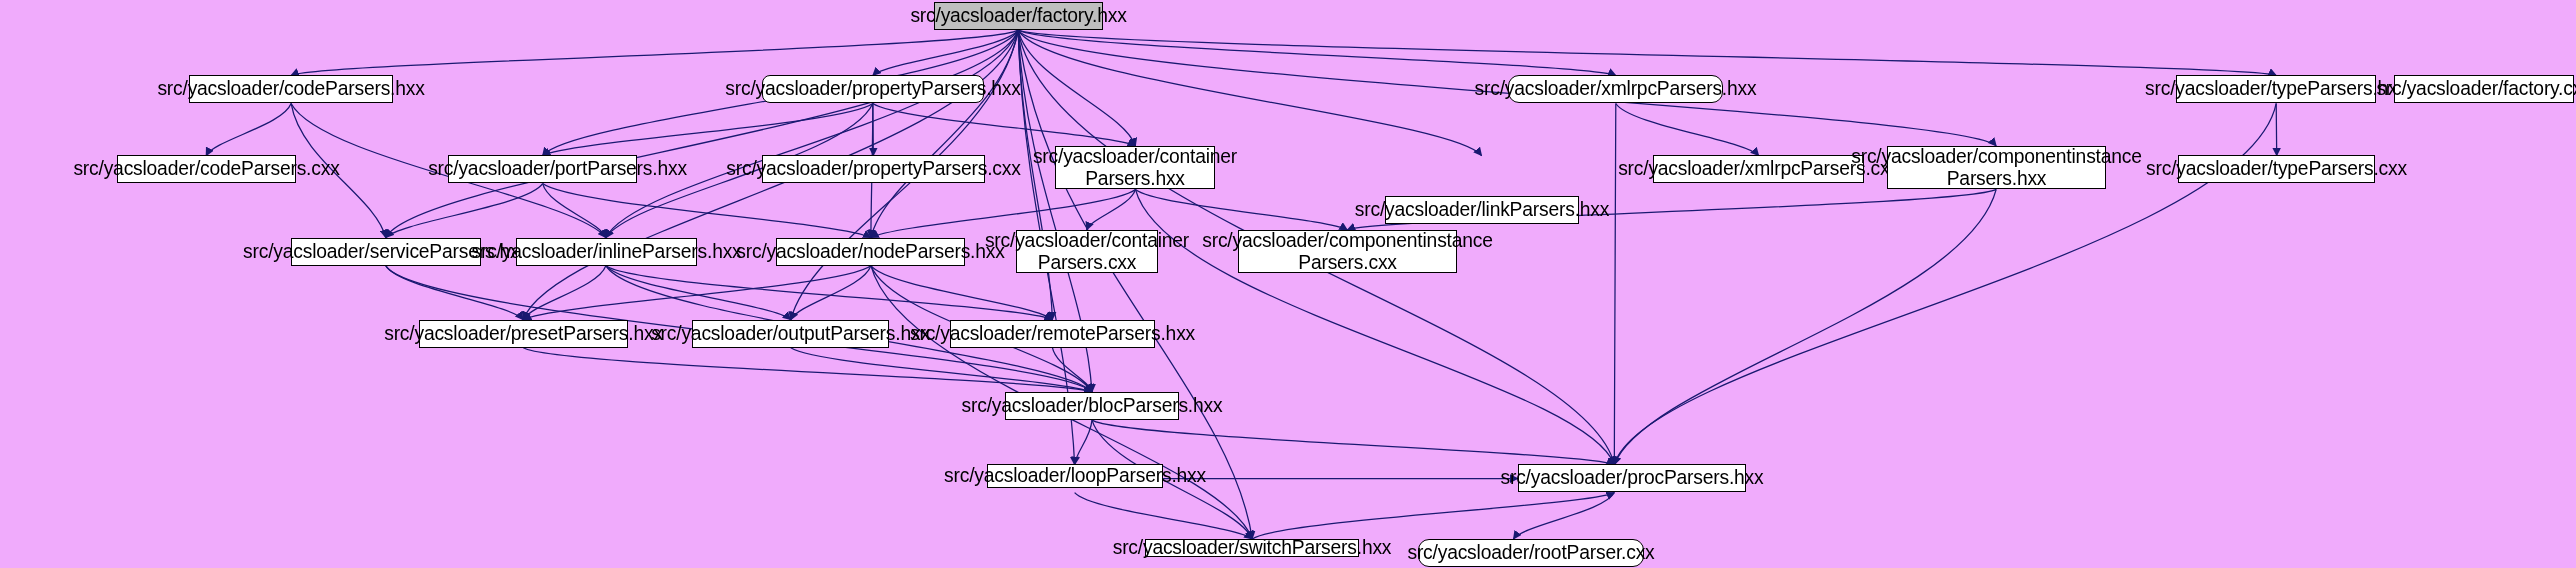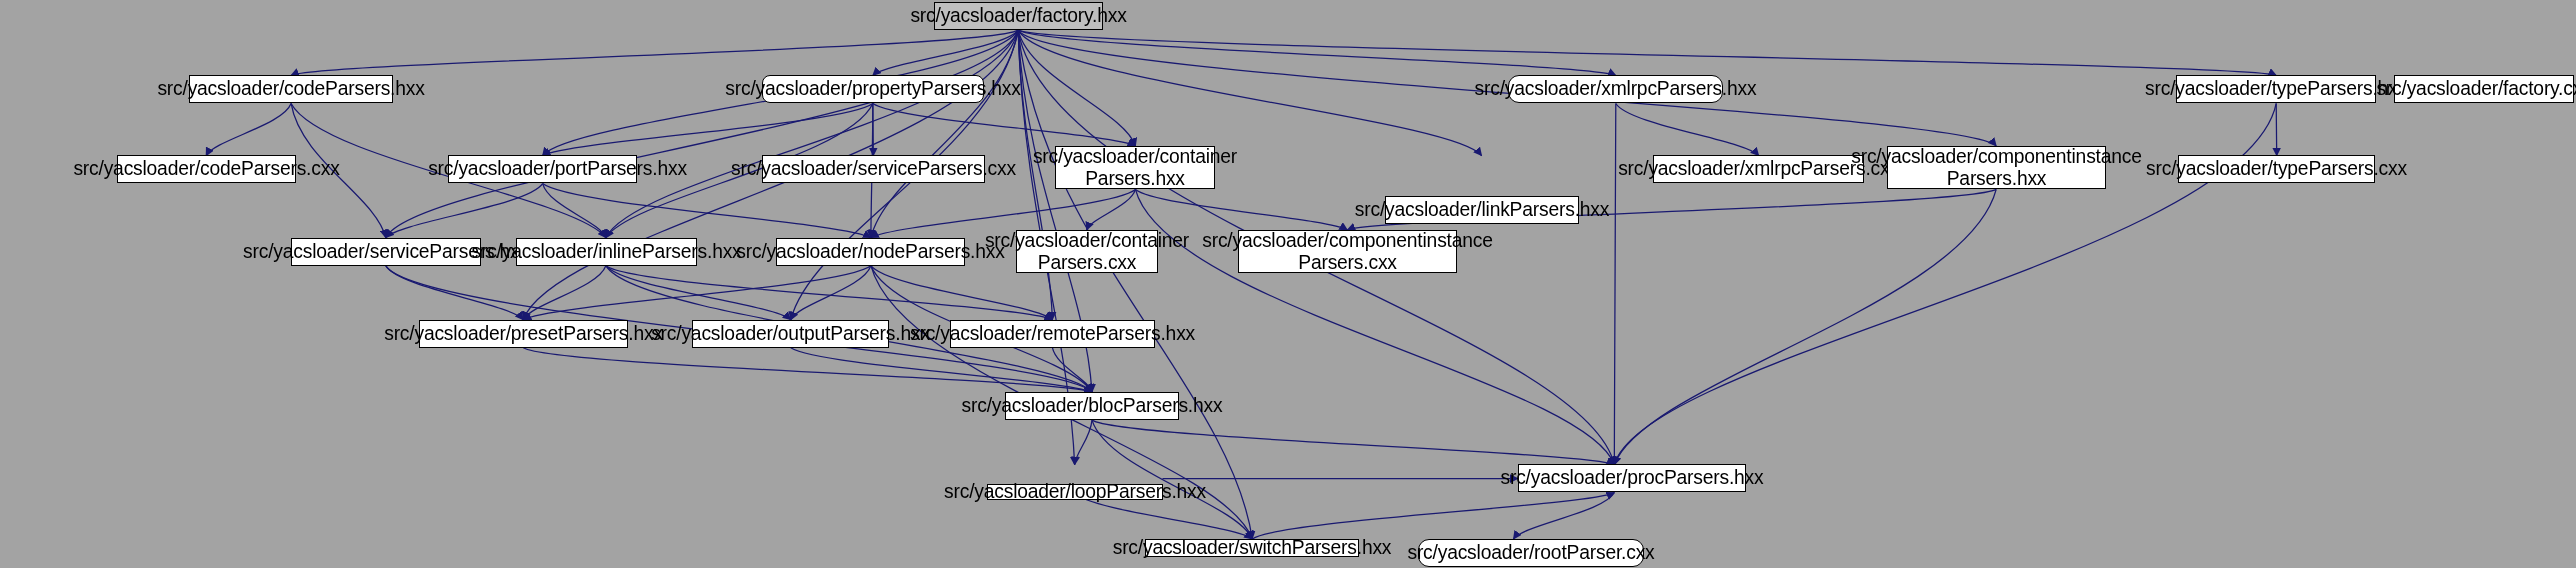--- a/index.html
+++ b/index.html
@@ -4,21 +4,21 @@
 <style>
   html, body {
     margin: 0;
     padding: 0;
     background: #ffffff;
   }
   #graph {
     position: relative;
     width: 2576px;
     height: 569px;
-    background: #a3a3a3;
+    background: #f0abfc;
     font-family: "Liberation Sans", sans-serif;
     overflow: hidden;
   }
   #edges {
     position: absolute;
     left: 0;
     top: 0;
     width: 2576px;
     height: 569px;
   }
@@ -117,38 +117,38 @@
   </svg>
   <div id="nodes-layer">
       <div class="node root" style="left: 934px; top: 1.9px; width: 169px; height: 28px;">src/yacsloader/factory.hxx</div>
       <div class="node" style="left: 189px; top: 75px; width: 204px; height: 28px;">src/yacsloader/codeParsers.hxx</div>
       <div class="node" style="left: 762px; top: 75px; width: 222px; height: 28px; border-radius: 8px;">src/yacsloader/propertyParsers.hxx</div>
       <div class="node" style="left: 1508px; top: 75px; width: 215px; height: 28px; border-radius: 11px;">src/yacsloader/xmlrpcParsers.hxx</div>
       <div class="node" style="left: 2176px; top: 75px; width: 200px; height: 28px;">src/yacsloader/typeParsers.hxx</div>
       <div class="node" style="left: 2394px; top: 75px; width: 180px; height: 28px;">src/yacsloader/factory.cxx</div>
       <div class="node" style="left: 117px; top: 155px; width: 179px; height: 28px;">src/yacsloader/codeParsers.cxx</div>
       <div class="node" style="left: 448px; top: 155px; width: 189px; height: 28px; padding-left: 30px;">src/yacsloader/portParsers.hxx</div>
-      <div class="node" style="left: 762px; top: 155px; width: 223px; height: 28px;">src/yacsloader/serviceParsers.cxx</div>
+      <div class="node" style="left: 762px; top: 155px; width: 223px; height: 28px;">src/yacsloader/propertyParsers.cxx</div>
       <div class="node" style="left: 1055px; top: 146px; width: 160px; height: 43px;">src/yacsloader/container
 Parsers.hxx</div>
       <div class="node" style="left: 1385px; top: 155px; width: 194px; height: 28px; margin-top: 41px;">src/yacsloader/linkParsers.hxx</div>
       <div class="node" style="left: 1653px; top: 155px; width: 211px; height: 28px;">src/yacsloader/xmlrpcParsers.cxx</div>
       <div class="node" style="left: 1887px; top: 146px; width: 219px; height: 43px;">src/yacsloader/componentinstance
 Parsers.hxx</div>
       <div class="node" style="left: 2178px; top: 155px; width: 197px; height: 28px;">src/yacsloader/typeParsers.cxx</div>
       <div class="node" style="left: 291px; top: 238px; width: 190px; height: 28px;">src/yacsloader/serviceParsers.hxx</div>
       <div class="node" style="left: 516px; top: 238px; width: 181px; height: 28px;">src/yacsloader/inlineParsers.hxx</div>
       <div class="node" style="left: 776px; top: 238px; width: 189px; height: 28px;">src/yacsloader/nodeParsers.hxx</div>
       <div class="node" style="left: 1016px; top: 230px; width: 142px; height: 43px;">src/yacsloader/container
 Parsers.cxx</div>
       <div class="node" style="left: 1238px; top: 230px; width: 219px; height: 43px;">src/yacsloader/componentinstance
 Parsers.cxx</div>
       <div class="node" style="left: 419px; top: 320px; width: 209px; height: 28px;">src/yacsloader/presetParsers.hxx</div>
       <div class="node" style="left: 692px; top: 320px; width: 197px; height: 28px;">src/yacsloader/outputParsers.hxx</div>
       <div class="node" style="left: 950px; top: 320px; width: 205px; height: 28px;">src/yacsloader/remoteParsers.hxx</div>
       <div class="node" style="left: 1005px; top: 392px; width: 174px; height: 28px;">src/yacsloader/blocParsers.hxx</div>
-      <div class="node" style="left: 987px; top: 464px; width: 176px; height: 16px; margin-top: 20px;">src/yacsloader/loopParsers.hxx</div>
+      <div class="node" style="left: 987px; top: 464px; width: 176px; height: 24px;">src/yacsloader/loopParsers.hxx</div>
       <div class="node" style="left: 1518px; top: 464px; width: 228px; height: 28px;">src/yacsloader/procParsers.hxx</div>
       <div class="node" style="left: 1145px; top: 539px; width: 214px; height: 18px;">src/yacsloader/switchParsers.hxx</div>
       <div class="node" style="left: 1418px; top: 539px; width: 226px; height: 28px; border-radius: 11px;">src/yacsloader/rootParser.cxx</div>
     </div>
 </div>
 
 
 </body></html>

